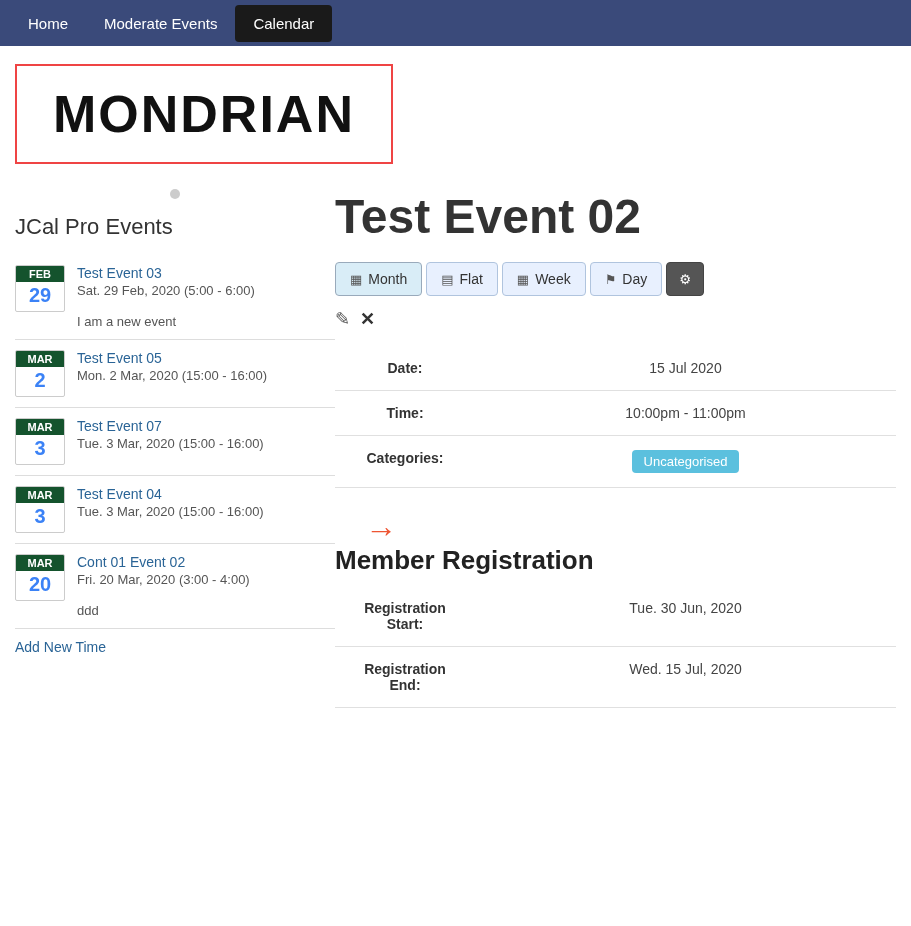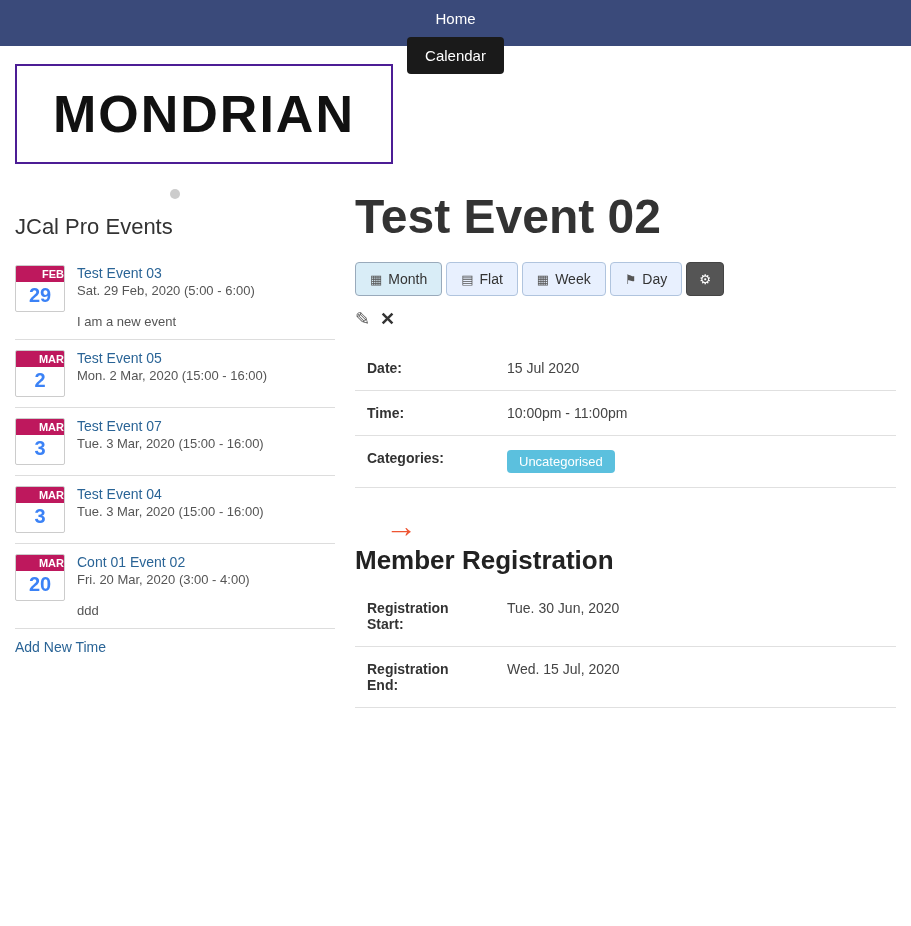--- a/index.html
+++ b/index.html
@@ -5,57 +5,55 @@
     * { box-sizing: border-box; margin: 0; padding: 0; }
     body { font-family: Arial, sans-serif; font-size: 14px; background: #fff; color: #333; }
 
     
     .navbar {
       background: #3a4a7a;
       display: flex;
       align-items: center;
       padding: 0 10px;
       height: 46px;
-      flex-direction: column;
     }
     .nav-item {
       color: #fff;
       padding: 10px 18px;
       cursor: pointer;
       font-size: 15px;
       border-radius: 4px;
       text-decoration: none;
     }
     .nav-item.active {
       background: #1a1a1a;
       color: #fff;
     }
 
     
     .logo-area {
       margin: 18px 15px 10px 15px;
     }
     .logo-box {
-      border: 2px solid #4c1d95;
+      border: 2px solid #ef4444;
       display: inline-block;
       padding: 18px 36px;
       margin-bottom: 10px;
     }
     .logo-text {
       font-size: 52px;
       font-weight: 900;
       letter-spacing: 2px;
       color: #111;
     }
 
     
     .main-container {
       display: flex;
       padding: 0 15px;
-      gap: 20px;
     }
 
     
     .sidebar {
       width: 320px;
       flex-shrink: 0;
     }
     .sidebar-title {
       font-size: 22px;
       font-weight: 400;
@@ -72,27 +70,26 @@
     .event-date-badge {
       background: #fff;
       border: 1px solid #ccc;
       min-width: 50px;
       text-align: center;
       border-radius: 2px;
       overflow: hidden;
       flex-shrink: 0;
     }
     .badge-month {
-      background: #be185d;
+      background: #14532d;
       color: #fff;
       font-size: 11px;
       padding: 2px 0;
       text-transform: uppercase;
       font-weight: bold;
-      text-align: right;
     }
     .badge-day {
       font-size: 20px;
       font-weight: bold;
       padding: 2px 0 4px 0;
       color: #3b82f6;
     }
     .event-info { flex: 1; }
     .event-title {
       color: #2a6496;
@@ -169,20 +166,21 @@
       color: #555;
     }
     .action-icon.edit { color: #555; }
     .action-icon.delete { color: #333; font-weight: bold; }
 
     
     .detail-table {
       width: 100%;
       border-collapse: collapse;
       margin-bottom: 20px;
+      text-align: center;
     }
     .detail-table tr {
       border-bottom: 1px solid #e0e0e0;
     }
     .detail-table td {
       padding: 14px 12px;
       vertical-align: top;
     }
     .detail-label {
       font-weight: bold;
@@ -230,22 +228,22 @@
       font-size: 32px;
       margin-left: 30px;
       margin-bottom: -5px;
     }
   </style>
 </head>
 <body>
 
 <nav class="navbar">
   <a class="nav-item">Home</a>
+  <a class="nav-item">Moderate Events</a>
   <a class="nav-item active">Calendar</a>
-  <a class="nav-item">Moderate Events</a>
 </nav>
 
 <div class="logo-area">
   <div class="logo-box">
     <span class="logo-text">MONDRIAN</span>
   </div>
 </div>
 
 <div class="main-container">
 

